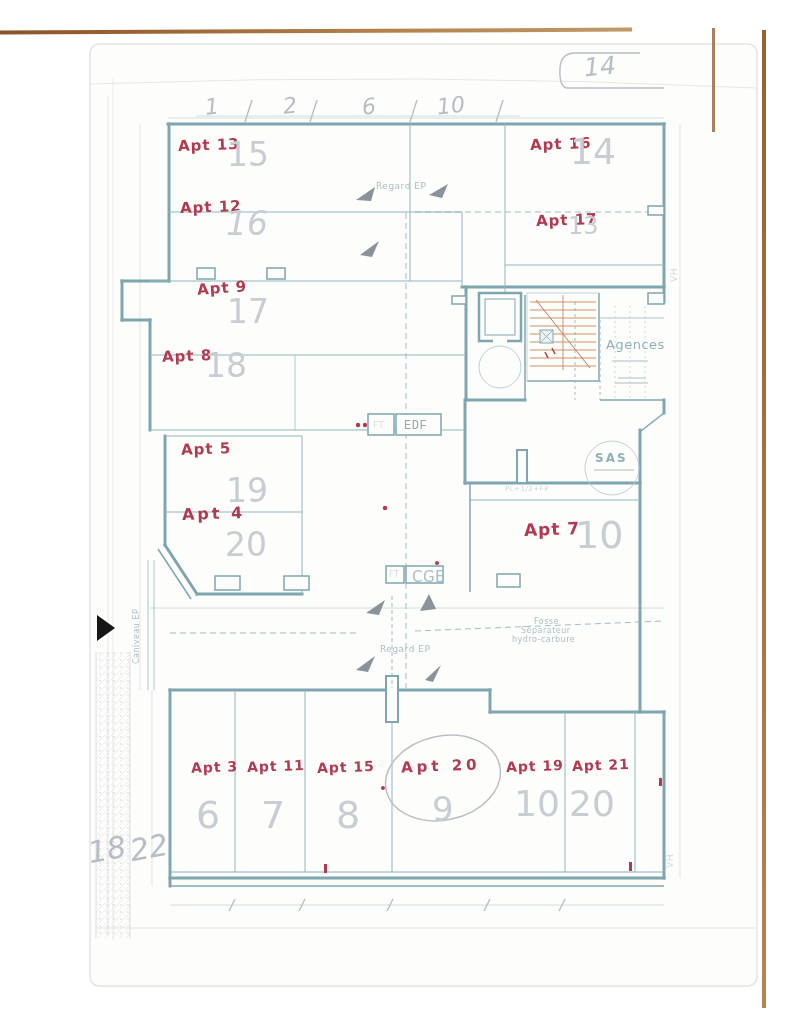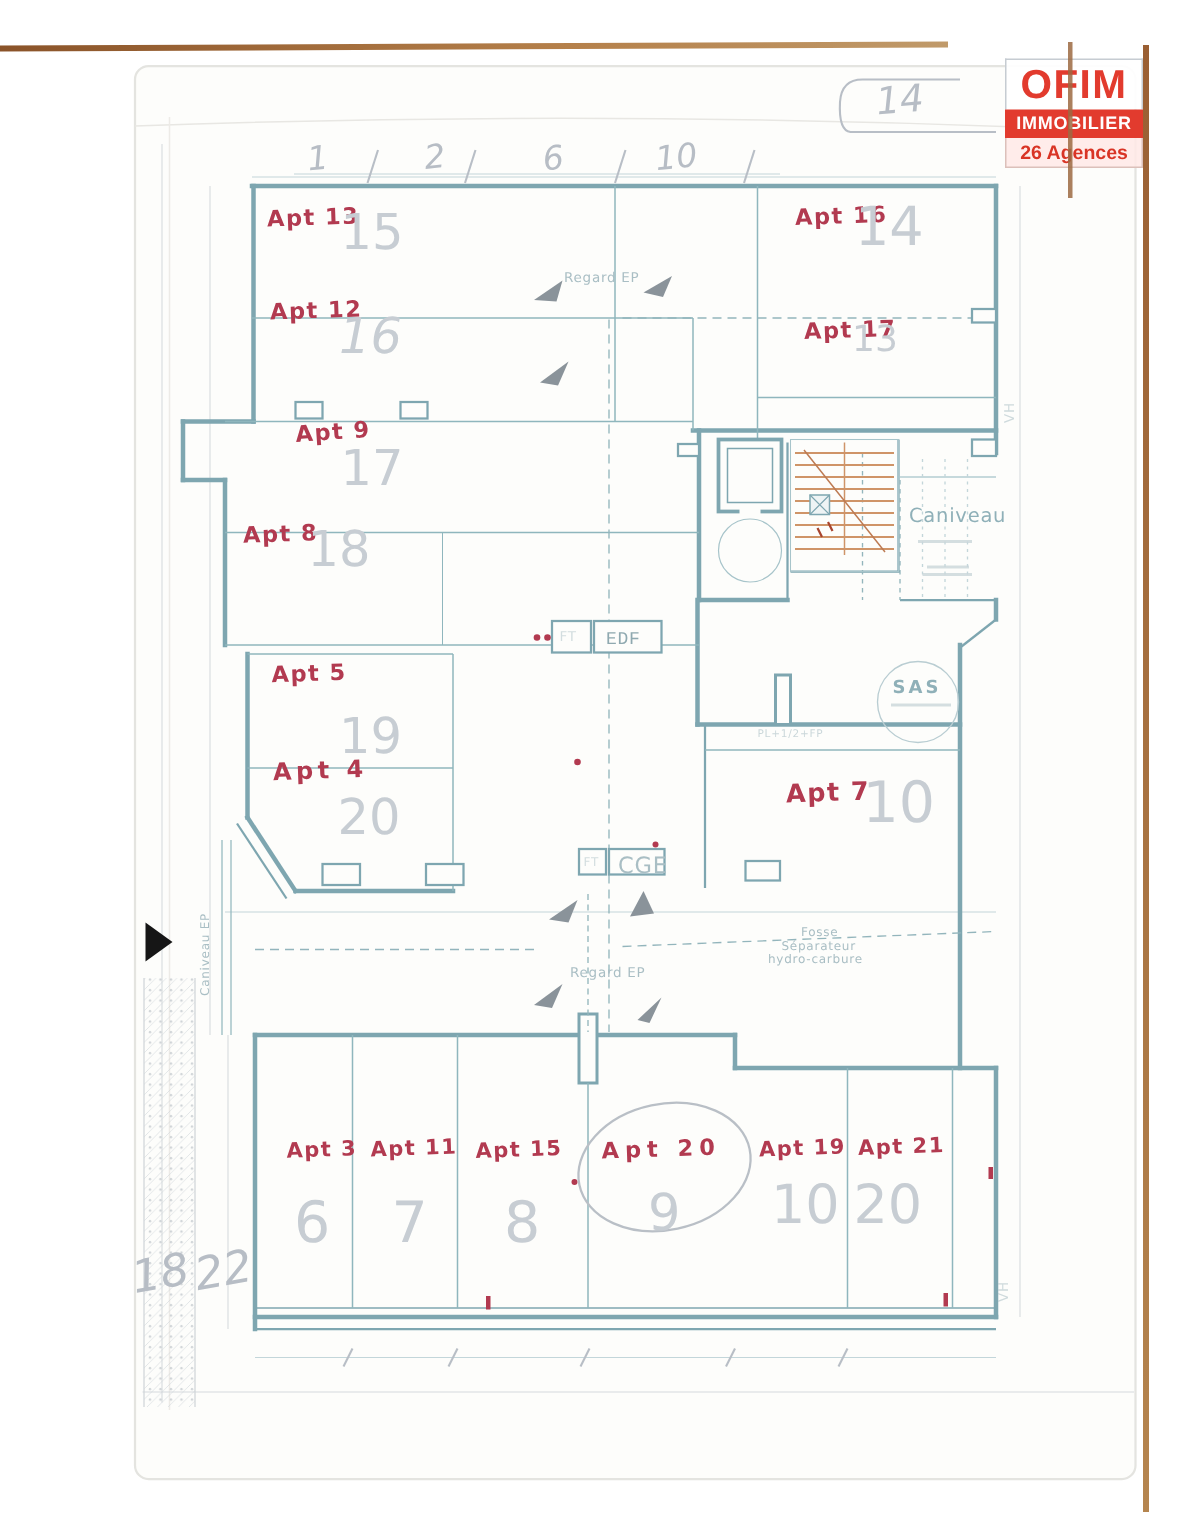--- a/index.html
+++ b/index.html
@@ -228,25 +228,20 @@
       <rect x="659" y="778" width="3" height="8"></rect>
     </g>
 
     <ellipse cx="443" cy="778" rx="58" ry="42" fill="none" stroke="#b9bfc6" stroke-width="1.5" transform="rotate(-12 443 778)"></ellipse>
   </svg>
 
   <div class="brown" style="left:0;top:29px;width:632px;height:4px;transform:rotate(-0.25deg);background:linear-gradient(90deg,#8a5329,#b5804a 60%,#c09a6a);"></div>
   <div class="brown" style="left:762px;top:30px;width:4px;height:978px;background:linear-gradient(#9a5f33,#b5854f);"></div>
   <div class="brown" style="left:712px;top:28px;width:3px;height:104px;opacity:.85;z-index:30;background:#9c6a42;"></div>
 
-  <div class="logo">
-    <div class="logo-top">OFIM</div>
-    <div class="logo-mid">IMMOBILIER</div>
-    <div class="logo-badge">26 Agences</div>
-  </div>
 
   <span class="lbl pencil it" style="left:584px;top:54px;font-size:25px;transform:rotate(-5deg);">14</span>
 
   <span class="lbl pencil it" style="left:205px;top:96px;font-size:22px;transform:rotate(-6deg);">1</span>
   <span class="lbl pencil it" style="left:283px;top:95px;font-size:22px;transform:rotate(-6deg);">2</span>
   <span class="lbl pencil it" style="left:362px;top:96px;font-size:22px;transform:rotate(-6deg);">6</span>
   <span class="lbl pencil it" style="left:437px;top:95px;font-size:22px;transform:rotate(-6deg);">10</span>
 
   <span class="lbl red" style="left:178px;top:138px;">Apt 13</span>
   <span class="lbl red" style="left:180px;top:200px;">Apt 12</span>
@@ -278,21 +273,21 @@
   <span class="lbl pencil" style="left:336px;top:796px;font-size:38px;">8</span>
   <span class="lbl pencil" style="left:432px;top:792px;font-size:34px;">9</span>
   <span class="lbl pencil" style="left:514px;top:786px;font-size:36px;">10</span>
   <span class="lbl pencil" style="left:569px;top:786px;font-size:36px;">20</span>
 
   <span class="lbl pencil it" style="left:88px;top:835px;font-size:30px;transform:rotate(-10deg);">18</span>
   <span class="lbl pencil it" style="left:130px;top:833px;font-size:30px;transform:rotate(-10deg);">22</span>
 
   <span class="lbl plan-text" style="left:376px;top:182px;">Regard EP</span>
   <span class="lbl plan-text" style="left:380px;top:645px;">Regard EP</span>
-  <span class="lbl plan-text teal-big" style="left:606px;top:338px;font-size:13px;">Caniveau</span>
+  <span class="lbl plan-text teal-big" style="left:606px;top:338px;font-size:13px;">Agences</span>
   <span class="lbl plan-text teal-big" style="left:595px;top:452px;font-size:12px;letter-spacing:2px;font-weight:bold;">SAS</span>
   <span class="lbl plan-text" style="left:534px;top:618px;font-size:8px;">Fosse</span>
   <span class="lbl plan-text" style="left:521px;top:627px;font-size:8px;">Séparateur</span>
   <span class="lbl plan-text" style="left:512px;top:636px;font-size:8px;">hydro-carbure</span>
   <span class="lbl plan-text vert" style="left:133px;top:664px;font-size:8px;">Caniveau EP</span>
   <span class="lbl plan-text" style="left:404px;top:420px;font-size:12px;color:#8fa9b0;font-family:Liberation Mono, monospace;">EDF</span>
   <span class="lbl plan-text" style="left:373px;top:421px;font-size:9px;opacity:.5;">FT</span>
   <span class="lbl plan-text" style="left:412px;top:570px;font-size:15px;">CGE</span>
   <span class="lbl plan-text" style="left:389px;top:571px;font-size:8px;opacity:.5;">FT</span>
   <span class="lbl plan-text" style="left:505px;top:486px;font-size:7px;opacity:.6;">PL+1/2+FP</span>

